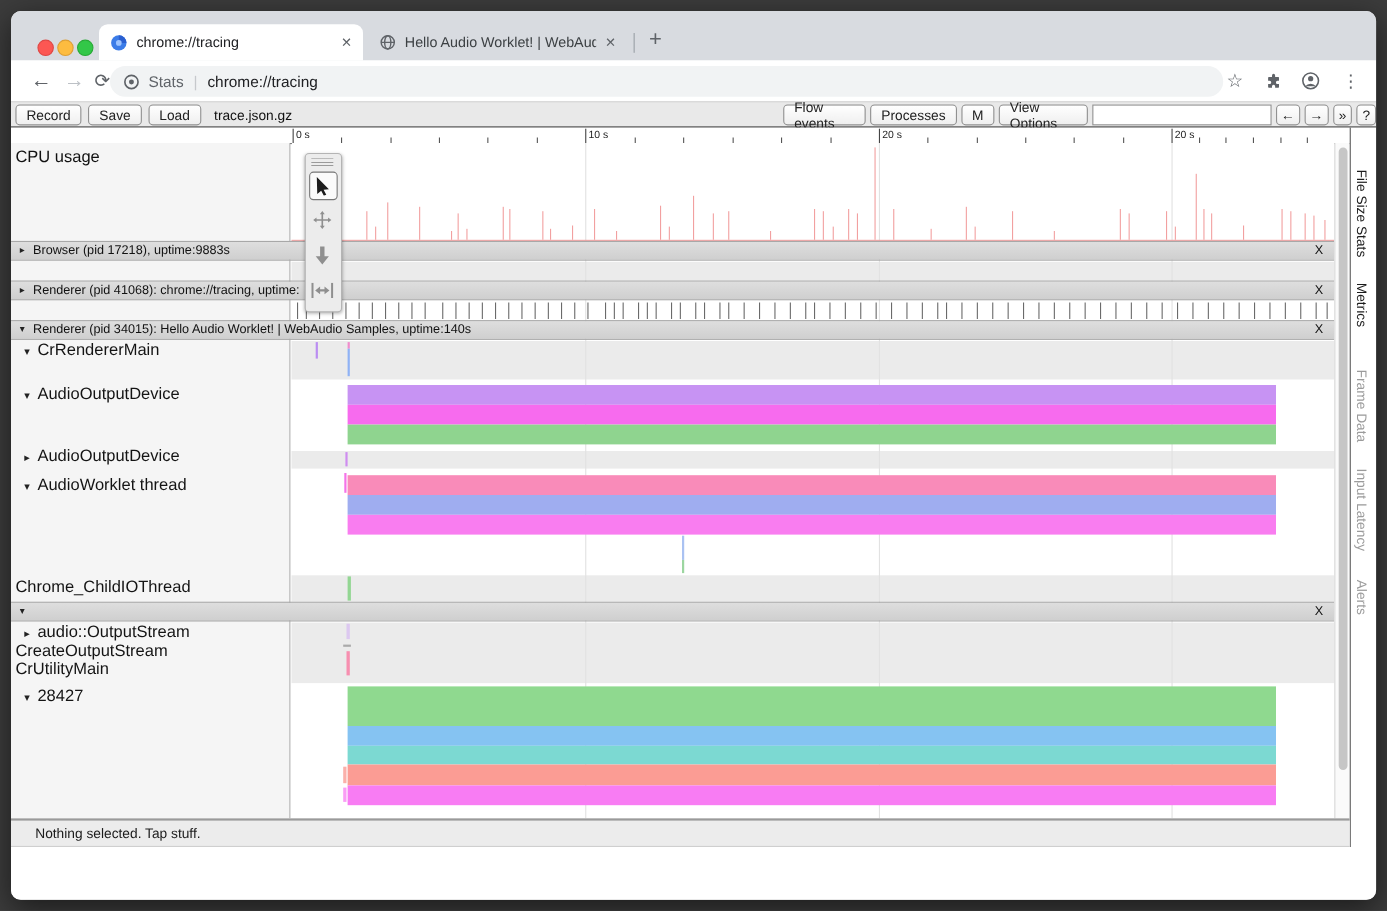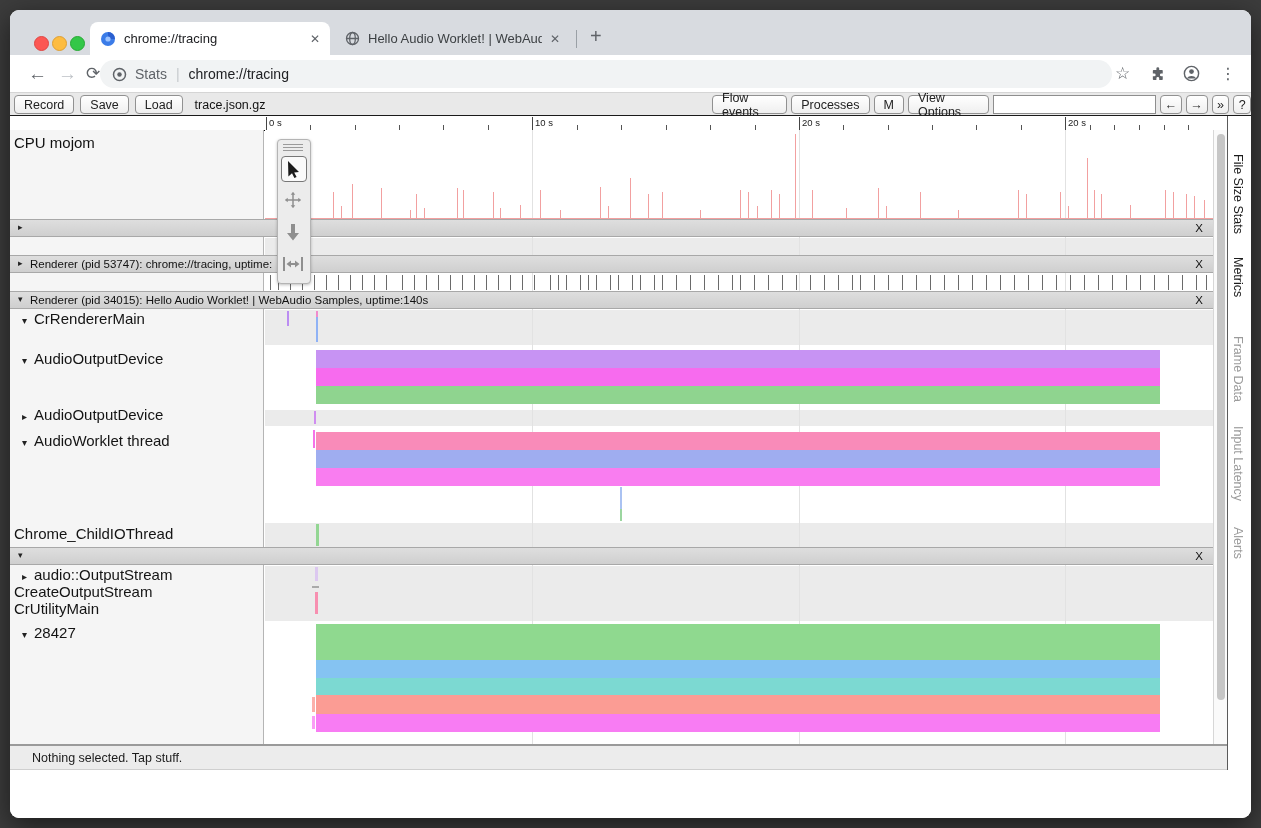--- a/index.html
+++ b/index.html
@@ -156,21 +156,21 @@
       <span class="tbtn" style="width:21px;padding:0;">»</span>
       <span class="tbtn" style="width:21px;padding:0;">?</span>
     </div>
   </div>
 
   <div id="rulerline"></div>
 
   <div id="leftpanel"></div>
   <div id="tlbg"></div>
 
-  <div id="cpulabel">CPU mojom</div>
+  <div id="cpulabel">CPU usage</div>
 
   <div id="trace-layer" class="abs" style="left:0;top:0;width:1241px;height:808px;pointer-events:none;">
       <div class="abs" style="left: 255px; top: 228px; width: 948px; height: 17px; background: rgb(235, 235, 235);"></div>
       <div class="abs" style="left: 255px; top: 300px; width: 948px; height: 35px; background: rgb(235, 235, 235);"></div>
       <div class="abs" style="left: 255px; top: 400px; width: 948px; height: 16px; background: rgb(235, 235, 235);"></div>
       <div class="abs" style="left: 255px; top: 513px; width: 948px; height: 24px; background: rgb(235, 235, 235);"></div>
       <div class="abs" style="left: 255px; top: 556px; width: 948px; height: 55px; background: rgb(235, 235, 235);"></div>
       <div class="abs" style="left: 522px; top: 120px; width: 1px; height: 614px; background: rgb(226, 226, 226);"></div>
       <div class="abs" style="left: 789px; top: 120px; width: 1px; height: 614px; background: rgb(226, 226, 226);"></div>
       <div class="abs" style="left: 1055px; top: 120px; width: 1px; height: 614px; background: rgb(226, 226, 226);"></div>
@@ -243,25 +243,26 @@
       <div class="abs" style="left: 1084px; top: 180px; width: 1px; height: 28px; background: rgb(242, 160, 160);"></div>
       <div class="abs" style="left: 1091px; top: 184px; width: 1px; height: 24px; background: rgb(242, 160, 160);"></div>
       <div class="abs" style="left: 1120px; top: 195px; width: 1px; height: 13px; background: rgb(242, 160, 160);"></div>
       <div class="abs" style="left: 1155px; top: 180px; width: 1px; height: 28px; background: rgb(242, 160, 160);"></div>
       <div class="abs" style="left: 1163px; top: 182px; width: 1px; height: 26px; background: rgb(242, 160, 160);"></div>
       <div class="abs" style="left: 1176px; top: 184px; width: 1px; height: 24px; background: rgb(242, 160, 160);"></div>
       <div class="abs" style="left: 1184px; top: 186px; width: 1px; height: 22px; background: rgb(242, 160, 160);"></div>
       <div class="abs" style="left: 1194px; top: 190px; width: 1px; height: 18px; background: rgb(242, 160, 160);"></div>
       <div class="abs shead" style="left: 0px; top: 209px; pointer-events: auto;">
         <span class="tri">▸</span>
+        <span class="stitle">Browser (pid 17218), uptime:9883s</span>
         <span class="sx">X</span>
       </div>
       <div class="abs shead" style="left: 0px; top: 245px; pointer-events: auto;">
         <span class="tri">▸</span>
-        <span class="stitle">Renderer (pid 53747): chrome://tracing, uptime:</span>
+        <span class="stitle">Renderer (pid 41068): chrome://tracing, uptime:</span>
         <span class="sx">X</span>
       </div>
       <div class="abs shead" style="left: 0px; top: 281px; pointer-events: auto;">
         <span class="tri">▾</span>
         <span class="stitle">Renderer (pid 34015): Hello Audio Worklet! | WebAudio Samples, uptime:140s</span>
         <span class="sx">X</span>
       </div>
       <div class="abs shead" style="left: 0px; top: 537px; pointer-events: auto;">
         <span class="tri">▾</span>
         <span class="sx">X</span>

